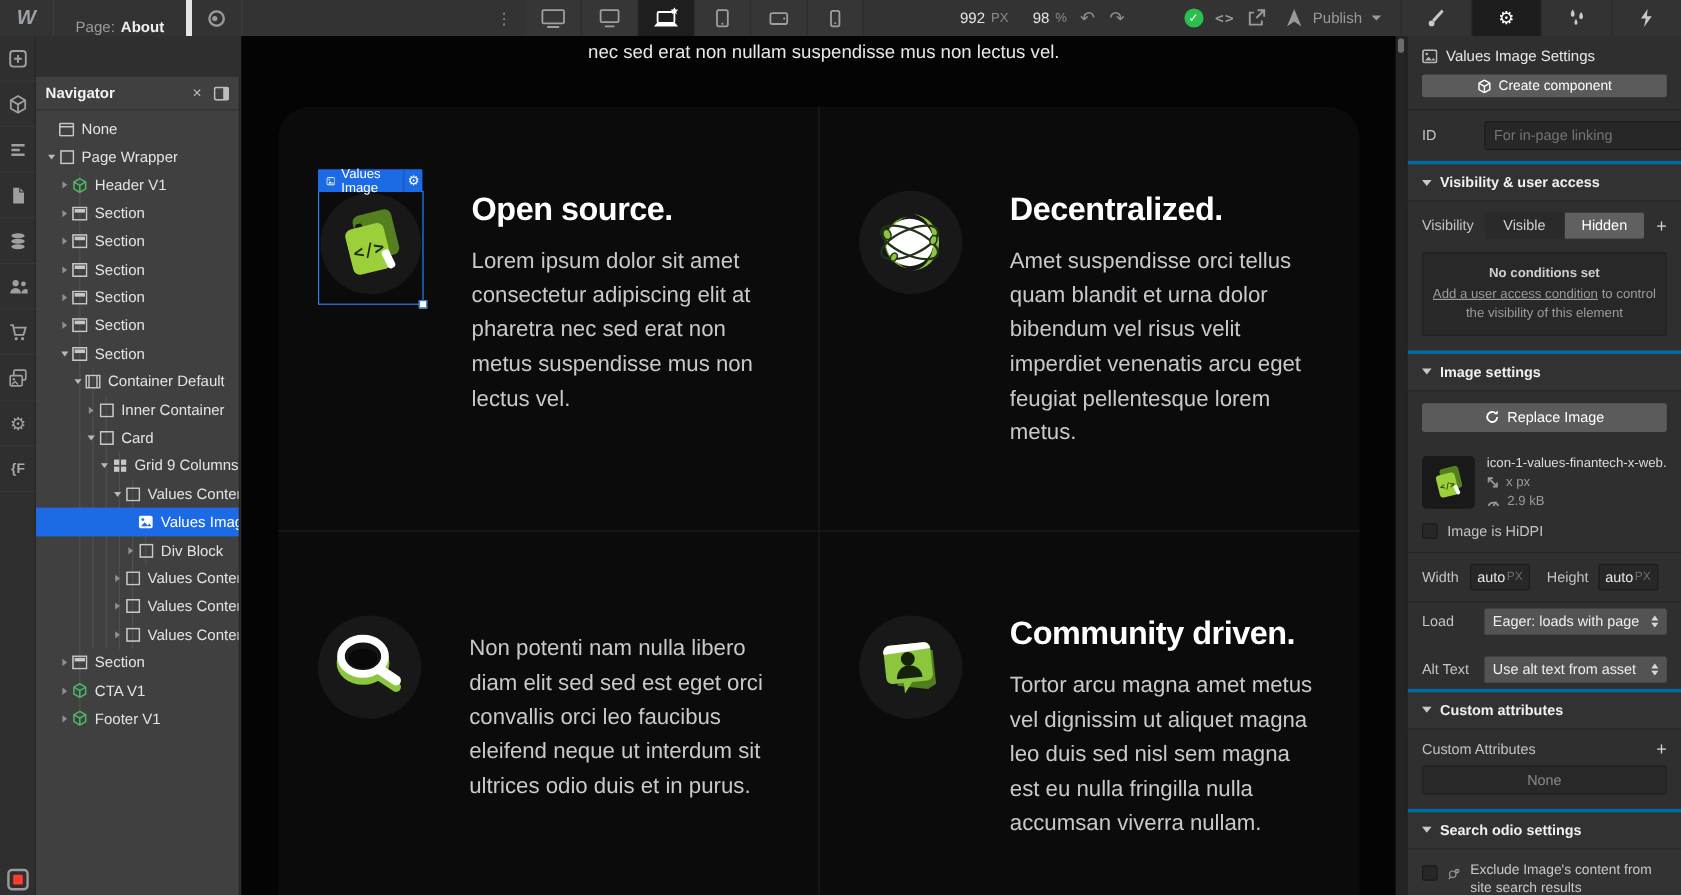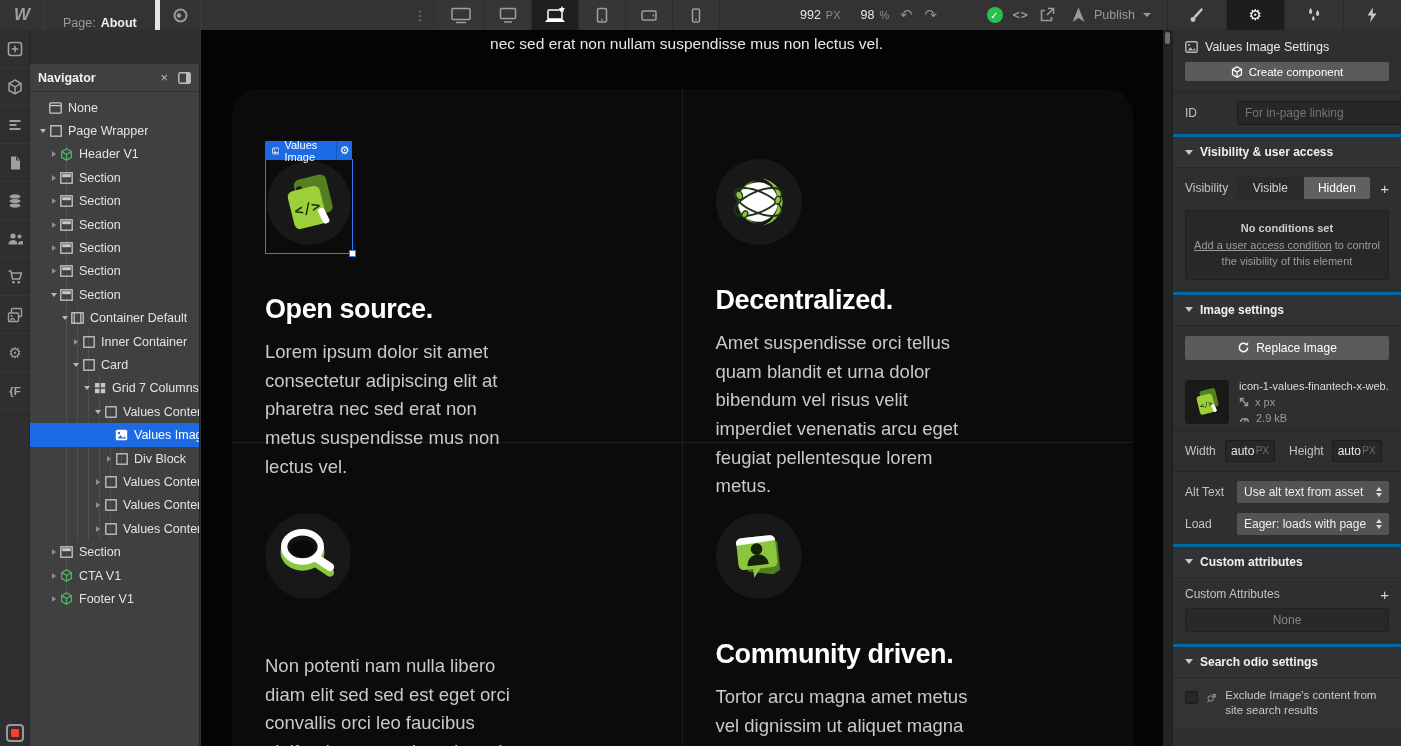--- a/index.html
+++ b/index.html
@@ -52,21 +52,21 @@
   .caret.right i { width:0;height:0;border-top:3.5px solid transparent;border-bottom:3.5px solid transparent;border-left:4.5px solid #8f8f8f; }
   .nicon { width:15px; flex:none; display:flex; align-items:center; justify-content:center; margin-right:5px; color:#c7c7c7; }
   .nav-row.sel .nicon { color:#fff; }
   .green { color:#4db465 !important; }
   .nlabel { overflow:hidden; text-overflow:clip; }
 
   
   .canvas { position:absolute; left:201px; top:30px; bottom:0; right:229px; background:#040404; overflow:hidden; }
   .canvas-top-text { margin-top:5px; text-align:center; color:#e8e8ea; font-size:15.5px; }
   .site-card { position:absolute; left:31px; top:59px; width:901px; height:700px; background:#0b0b0b; border-radius:26px 26px 0 0; display:grid; grid-template-columns:1fr 1fr; grid-template-rows:354px 1fr; }
-  .cell { padding:70px 30px 30px 33px; display:flex; align-items:flex-start; gap:40px;flex-direction:column; }
+  .cell { padding:70px 30px 30px 33px; display:flex; align-items:flex-start; gap:40px; }
   .cell.b-r { border-right:1px solid #1e1e1e; }
   .cell.b-b { border-bottom:1px solid #1e1e1e; }
   .icon-circle { flex:none; width:86px; height:86px; border-radius:50%; background:#181818; display:flex; align-items:center; justify-content:center; }
   .v-head { font-size:27px; font-weight:bold; color:#ffffff; letter-spacing:-0.4px; }
   .v-body { margin-top:13px; max-width:262px; font-size:18.5px; line-height:1.55; color:#c9c9cd; }
   
   .sel-wrap { position:relative; flex:none; width:88px; height:95px; border:1px solid #2f7df0; }
   .sel-wrap .icon-circle { margin:1px; width:84px; height:84px; }
   .sel-badge { position:absolute; top:-19px; left:-1px; height:19px; display:flex; align-items:stretch; background:#1d6be4; color:#fff; font-size:11px; border-radius:1px; }
   .sel-badge .seg1 { display:flex; align-items:center; gap:5px; padding:0 7px; }
@@ -462,21 +462,21 @@
             <i></i>
           </span>
         <span class="nicon">
             <svg width="12" height="12" viewBox="0 0 12 12">
               <rect x="1" y="1" width="4.4" height="4.4" fill="currentColor"></rect>
               <rect x="6.8" y="1" width="4.4" height="4.4" fill="currentColor"></rect>
               <rect x="1" y="6.8" width="4.4" height="4.4" fill="currentColor"></rect>
               <rect x="6.8" y="6.8" width="4.4" height="4.4" fill="currentColor"></rect>
             </svg>
           </span>
-        <span class="nlabel">Grid 7 Columns</span>
+        <span class="nlabel">Grid 9 Columns</span>
       </div>
       <div class="nav-row" style="padding-left:63px">
         <span class="caret down">
             <i></i>
           </span>
         <span class="nicon">
             <svg width="12" height="12" viewBox="0 0 12 12">
               <rect x="0.8" y="0.8" width="10.4" height="10.4" fill="none" stroke="currentColor" stroke-width="1.3"></rect>
             </svg>
           </span>
@@ -747,54 +747,58 @@
         </div>
         <div class="asset-line">
           <svg width="11" height="10" viewBox="0 0 12 10">
               <path d="M1.5 9 a4.8 4.8 0 0 1 9 0" fill="none" stroke="#9a9a9a" stroke-width="1.5"></path>
               <line x1="6" y1="9" x2="8.6" y2="5" stroke="#9a9a9a" stroke-width="1.4"></line>
             </svg>
           <span>2.9 kB</span>
         </div>
       </div>
     </div>
+    <div class="hidpi">
+      <span class="chk"></span>
+      <span>Image is HiDPI</span>
+    </div>
     <div class="hr"></div>
     <div class="sp-row" style="gap:0;">
       <span class="sp-label" style="width:40px">Width</span>
       <div class="wh-inp">
         <span class="val">auto</span>
         <span class="unit">PX</span>
       </div>
       <span class="sp-label" style="width:auto; margin-left:14px; margin-right:8px;">Height</span>
       <div class="wh-inp">
         <span class="val">auto</span>
         <span class="unit">PX</span>
       </div>
     </div>
     <div class="hr"></div>
+    <div class="sp-row" style="padding-top:5px;">
+      <span class="sp-label">Load</span>
+      <div class="select">
+        <span>Eager: loads with page</span>
+        <span class="sort-arrows">
+            <i class="up"></i>
+            <i class="dn"></i>
+          </span>
+      </div>
+    </div>
     <div class="sp-row" style="padding-bottom:5px;">
       <span class="sp-label">Alt Text</span>
       <div class="select">
         <span>Use alt text from asset</span>
         <span class="sort-arrows">
             <i class="up"></i>
             <i class="dn"></i>
           </span>
       </div>
     </div>
-    <div class="sp-row" style="padding-top:5px;">
-      <span class="sp-label">Load</span>
-      <div class="select">
-        <span>Eager: loads with page</span>
-        <span class="sort-arrows">
-            <i class="up"></i>
-            <i class="dn"></i>
-          </span>
-      </div>
-    </div>
 
     <div class="sec-head">
       <i class="sec-caret"></i>
       <span>Custom attributes</span>
     </div>
     <div class="sp-row" style="padding-bottom:6px;">
       <span style="flex:1; color:#c3c3c3;">Custom Attributes</span>
       <span class="plus-btn">+</span>
     </div>
     <div class="none-box">None</div>

